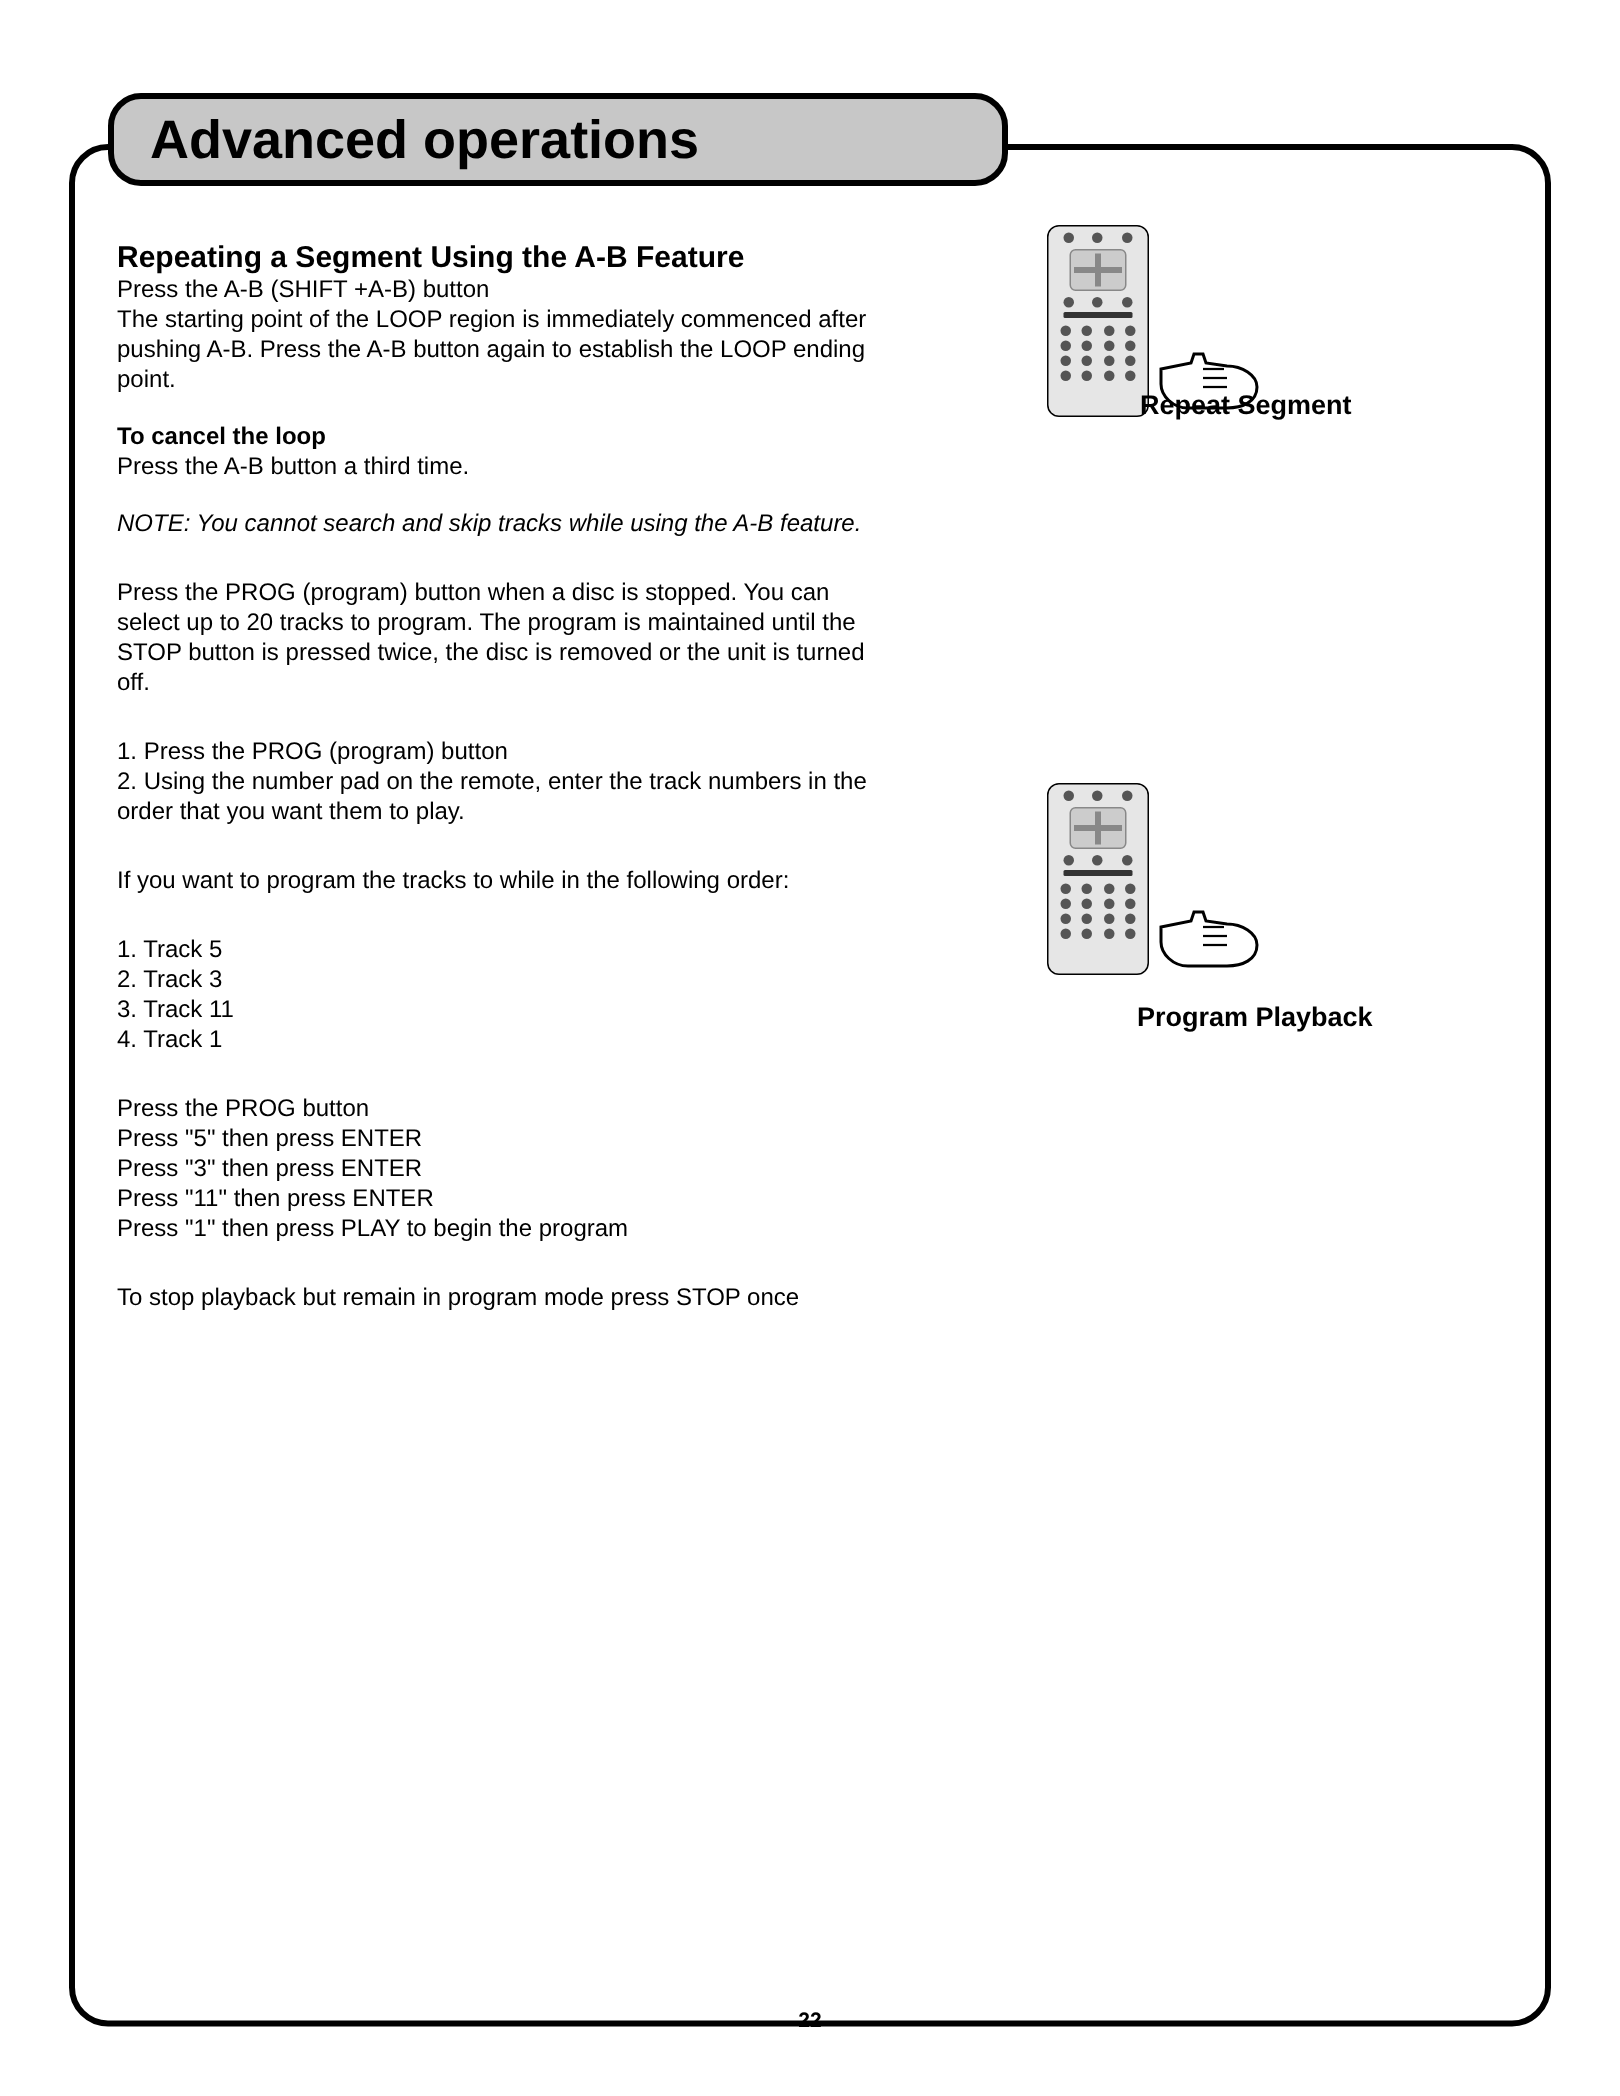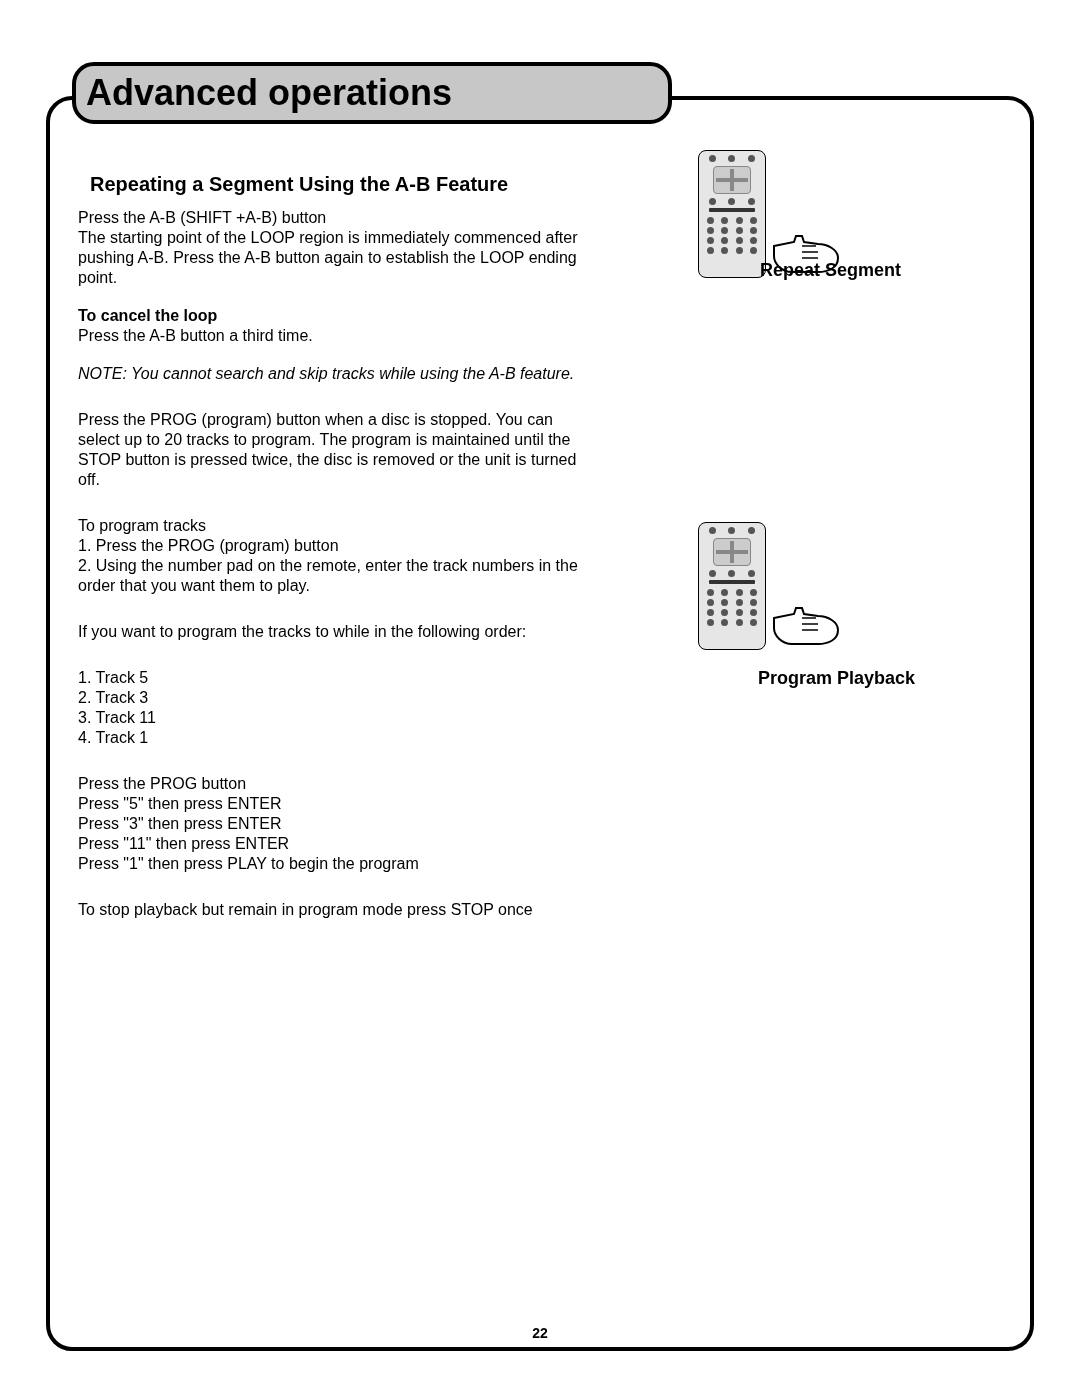--- a/index.html
+++ b/index.html
@@ -32,21 +32,21 @@
     top: 62px;
     width: 600px;
     height: 62px;
     background: #c7c7c7;
     border: 4px solid #000;
     border-radius: 22px;
     box-sizing: border-box;
     z-index: 5;
     display: flex;
     align-items: center;
-    padding-left: 10px;
+    padding-left: 24px;
   }
   .header-tab .title {
     font-size: 36px;
     font-weight: bold;
     font-family: Arial, Helvetica, sans-serif;
   }
   .content {
     position: absolute;
     left: 78px;
     right: 78px;
@@ -62,37 +62,37 @@
   }
   .right-col {
     flex: 1;
     position: relative;
     font-size: 16px;
   }
   .h2 {
     font-weight: bold;
     font-size: 20px;
     line-height: 1.2;
-    margin: 12px;
+    margin: 0;
   }
   .bold {
     font-weight: bold;
   }
   .italic {
     font-style: italic;
   }
   .para {
     margin: 0;
   }
   .gap-m { height: 18px; }
   .gap-l { height: 26px; }
 
   .page-number {
     position: absolute;
-    bottom: 56px;
+    bottom: 43px;
     left: 0;
     right: 0;
     text-align: center;
     font-weight: bold;
     font-size: 14px;
   }
 
   
   .remote-block {
     position: absolute;
@@ -180,21 +180,20 @@
       <p class="para">The starting point of the LOOP region is immediately commenced after pushing A-B.  Press the A-B button again to establish the LOOP ending point.</p>
       <div class="gap-m"></div>
       <p class="para bold">To cancel the loop</p>
       <p class="para">Press the A-B button a third time.</p>
       <div class="gap-m"></div>
       <p class="para italic">NOTE: You cannot search and skip tracks while using the A-B feature.</p>
       <div class="gap-l"></div>
 
       <p class="para">Press the PROG (program) button when a disc is stopped. You can select up to 20 tracks to program. The program is maintained until the STOP button is pressed twice, the disc is removed or the unit is turned off.</p>
       <div class="gap-l"></div>
-      <p class="para">To program tracks</p>
       <p class="para">1. Press the PROG (program) button</p>
       <p class="para">2. Using the number pad on the remote, enter the track numbers in the order that you want them to play.</p>
       <div class="gap-l"></div>
       <p class="para">If you want to program the tracks to while in the following order:</p>
       <div class="gap-l"></div>
       <p class="para">1. Track 5</p>
       <p class="para">2. Track 3</p>
       <p class="para">3. Track 11</p>
       <p class="para">4. Track 1</p>
       <div class="gap-l"></div>

